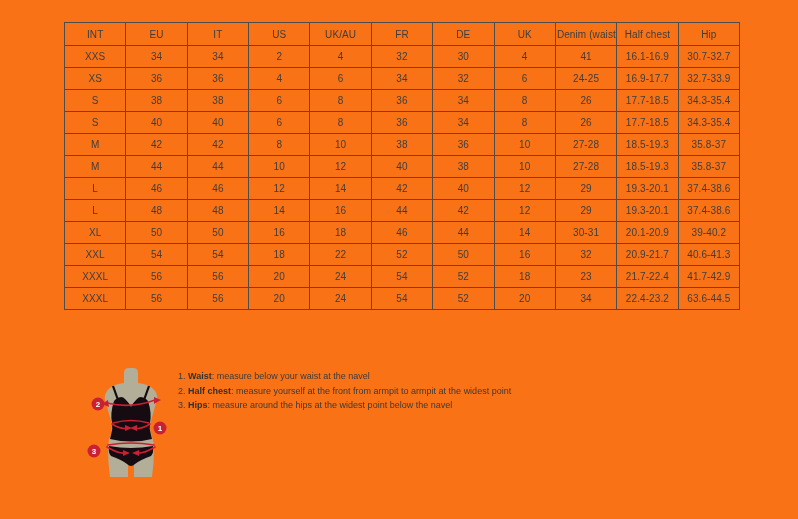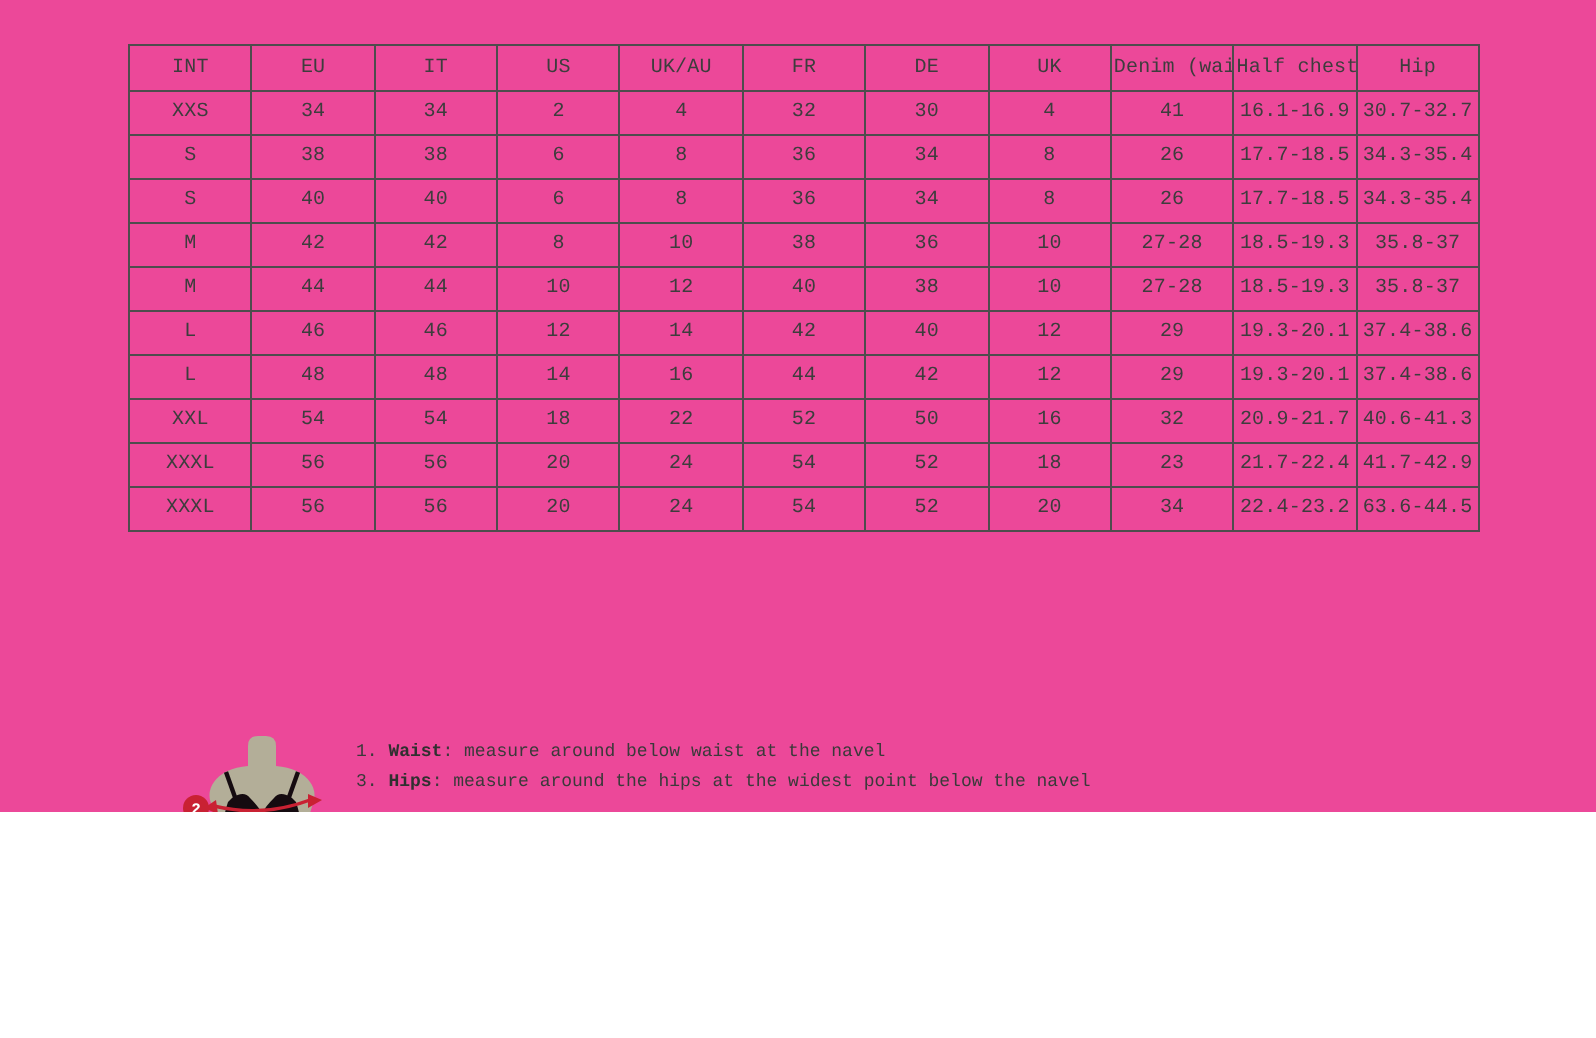--- a/index.html
+++ b/index.html
@@ -4,24 +4,23 @@
 <style>
   html, body {
     margin: 0;
     padding: 0;
     background: #ffffff;
     font-family: "Liberation Sans", sans-serif;
   }
   .page {
     position: relative;
     width: 798px;
-    height: 406px;
-    background: #ec4899;
+    height: 519px;
+    background: #f97316;
     overflow: hidden;
-    font-family: Liberation Mono, monospace;
   }
   
   table.size-chart {
     position: absolute;
     left: 64px;
     top: 22px;
     width: 676px;
     border-collapse: collapse;
     table-layout: fixed;
   }
@@ -107,20 +106,33 @@
           <td>2</td>
           <td>4</td>
           <td>32</td>
           <td>30</td>
           <td>4</td>
           <td>41</td>
           <td>16.1-16.9</td>
           <td>30.7-32.7</td>
         </tr>
         <tr>
+          <td>XS</td>
+          <td>36</td>
+          <td>36</td>
+          <td>4</td>
+          <td>6</td>
+          <td>34</td>
+          <td>32</td>
+          <td>6</td>
+          <td>24-25</td>
+          <td>16.9-17.7</td>
+          <td>32.7-33.9</td>
+        </tr>
+        <tr>
           <td>S</td>
           <td>38</td>
           <td>38</td>
           <td>6</td>
           <td>8</td>
           <td>36</td>
           <td>34</td>
           <td>8</td>
           <td>26</td>
           <td>17.7-18.5</td>
@@ -185,20 +197,33 @@
           <td>14</td>
           <td>16</td>
           <td>44</td>
           <td>42</td>
           <td>12</td>
           <td>29</td>
           <td>19.3-20.1</td>
           <td>37.4-38.6</td>
         </tr>
         <tr>
+          <td>XL</td>
+          <td>50</td>
+          <td>50</td>
+          <td>16</td>
+          <td>18</td>
+          <td>46</td>
+          <td>44</td>
+          <td>14</td>
+          <td>30-31</td>
+          <td>20.1-20.9</td>
+          <td>39-40.2</td>
+        </tr>
+        <tr>
           <td>XXL</td>
           <td>54</td>
           <td>54</td>
           <td>18</td>
           <td>22</td>
           <td>52</td>
           <td>50</td>
           <td>16</td>
           <td>32</td>
           <td>20.9-21.7</td>
@@ -273,17 +298,18 @@
         <text class="marker-num" x="80" y="64">1</text>
       </g>
       <g>
         <circle cx="14" cy="84" r="6.5" fill="#c92133"></circle>
         <text class="marker-num" x="14" y="87">3</text>
       </g>
     </svg>
   </div>
 
   <div class="steps" id="stepsList">
-      <p class="step"><span>1. </span> <b>Waist</b><span>: measure around below waist at the navel</span></p>
+      <p class="step"><span>1. </span> <b>Waist</b><span>: measure below your waist at the navel</span></p>
+      <p class="step"><span>2. </span> <b>Half chest</b><span>: measure yourself at the front from armpit to armpit at the widest point</span></p>
       <p class="step"><span>3. </span> <b>Hips</b><span>: measure around the hips at the widest point below the navel</span></p>
     </div>
 
 </div>
 
 </body></html>

